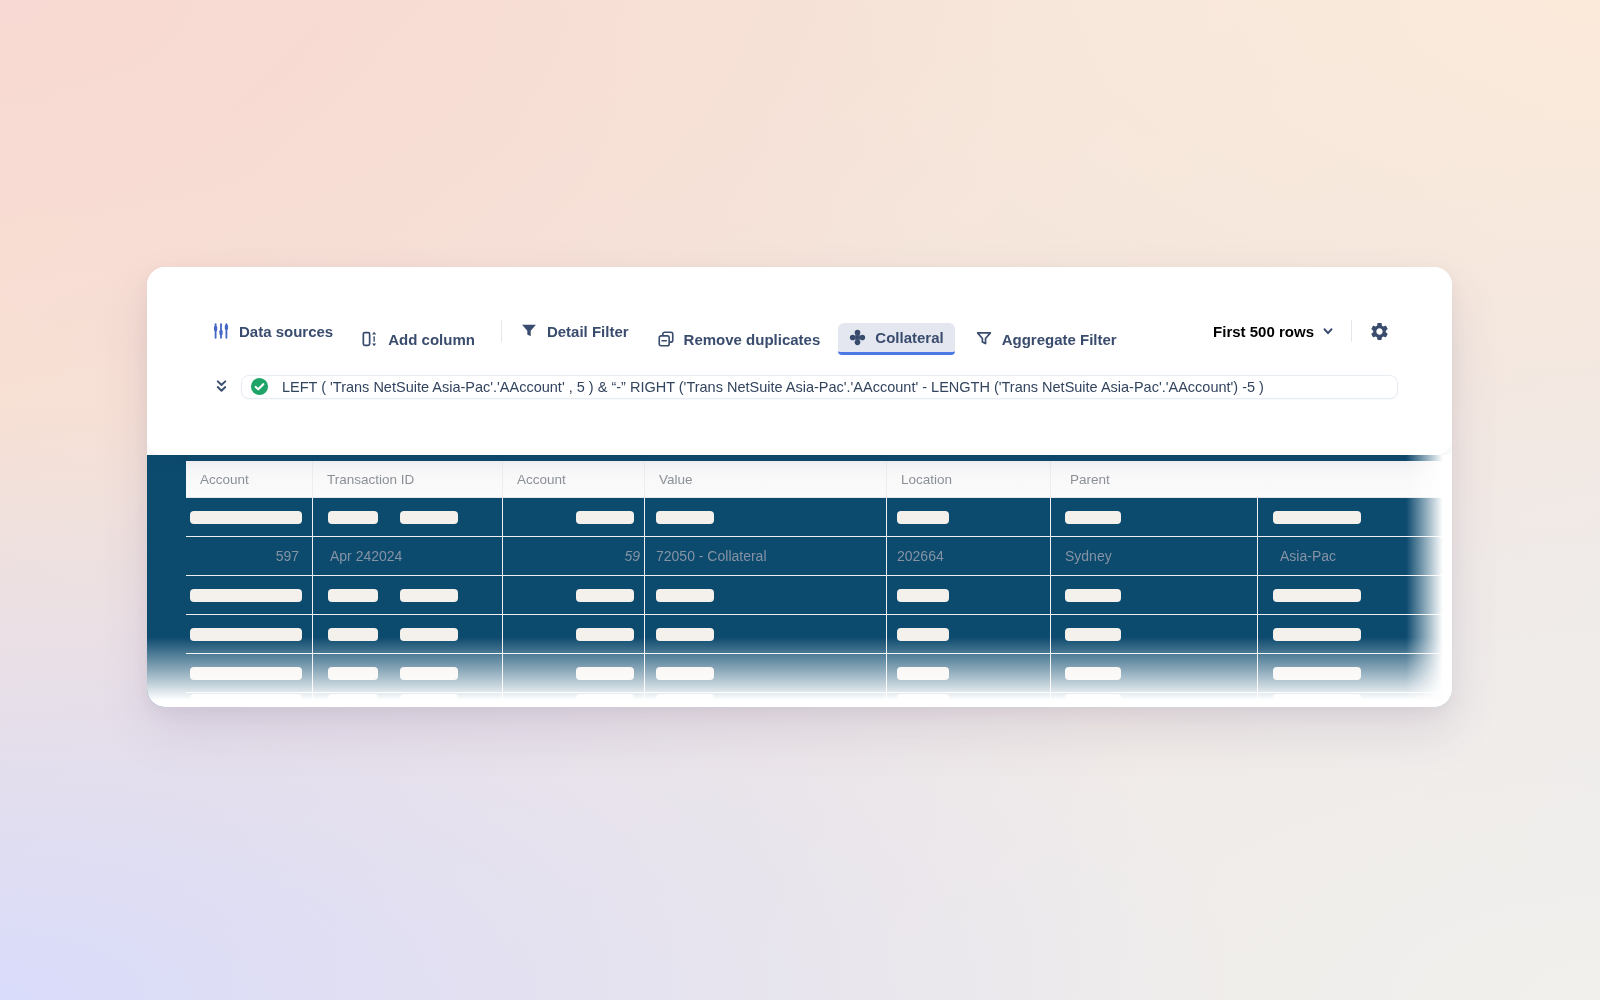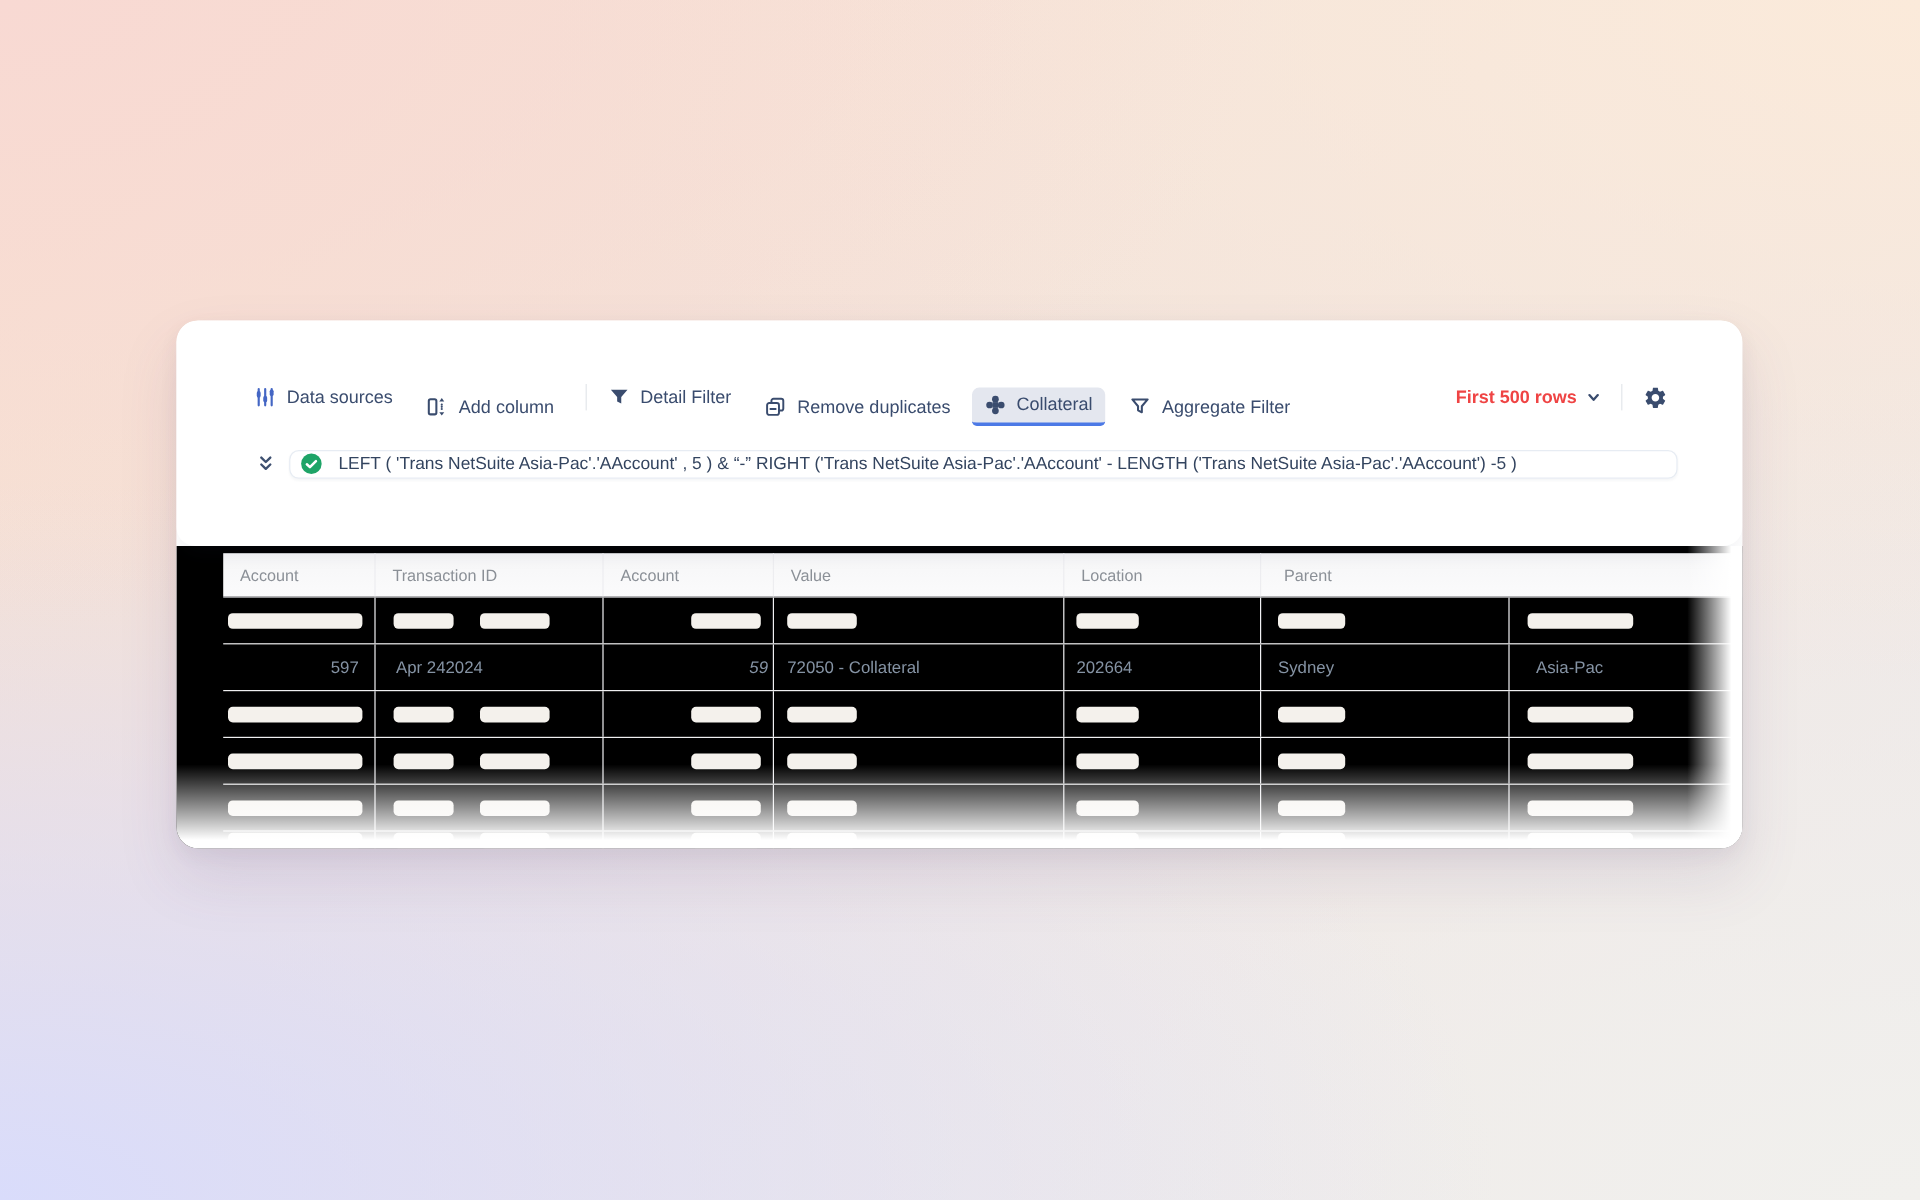--- a/index.html
+++ b/index.html
@@ -32,34 +32,34 @@
   .toolbar {
     height:95px; display:flex; align-items:center;
     padding:34px 60px 0 63px;
   }
   .toolbar-inner {
     display:flex; align-items:center; width:100%;
     border-bottom:1px solid transparent;
   }
   .tb-item {
     display:flex; align-items:center; gap:9px; cursor:pointer;
-    color:#3a4c6e; font-size:15px; font-weight:400; white-space:nowrap;
+    color:#3a4c6e; font-size:15px; font-weight:700; white-space:nowrap;
     padding:6px 2px; border-radius:6px;text-align:center;
   }
   .tb-item + .tb-item { margin-left:24px;margin-top:16px; }
   .tb-item.active {
     background:#e4e7ef; padding:6px 11px;
     border-bottom:3px solid #4c79e6;
     border-radius:6px 6px 4px 4px; margin-left:16px; margin-right:-6px;
   }
   .tb-divider { width:1px; height:22px; background:#e3e6ea; margin:0 16px 0 24px; flex:0 0 auto; }
   .tb-spacer { flex:1; }
   .row-limit {
     display:flex; align-items:center; gap:7px; cursor:pointer;
-    color:#ef4444; font-size:15px; font-weight:700; white-space:nowrap;
+    color:#000000; font-size:15px; font-weight:700; white-space:nowrap;
   }
   .settings-btn { display:flex; align-items:center; margin-left:15px; cursor:pointer;
     background:none; border:none; padding:2px; }
 
   .formula-row {
     display:flex; align-items:center; margin-top:12px; padding-left:63px;
   }
   .collapse-btn { background:none; border:none; cursor:pointer; display:flex;
     align-items:center; padding:4px; }
   .formula-input {
@@ -67,21 +67,21 @@
     border:1px solid #e7ecf3; border-radius:8px; background:#fff;
     box-shadow:0 1px 2px rgba(30,40,80,.04);
     display:flex; align-items:center; padding:0 12px 0 8px; gap:13px;
     cursor:text; overflow:hidden;
   }
   .formula-text {
     color:#33445f; font-size:14.5px; white-space:nowrap; overflow:hidden;
   }
 
   
-  .table-wrap { position:relative; flex:1; background:#000000; overflow:hidden; }
+  .table-wrap { position:relative; flex:1; background:#0c4a6e; overflow:hidden; }
   .tbl { margin-left:39px; margin-top:6px; }
   .trow {
     display:grid;
     grid-template-columns:127px 190px 142px 242px 164px 207px minmax(0,1fr);
   }
   .thead { height:37px; background:linear-gradient(180deg,#f6f6f7,#fbfbfc);
     border-bottom:1px solid #e7e7ea; }
   .th {
     display:flex; align-items:center; color:#8b9097; font-size:13.5px;
     padding-left:14px; border-right:1px solid #ededf0; cursor:pointer;

